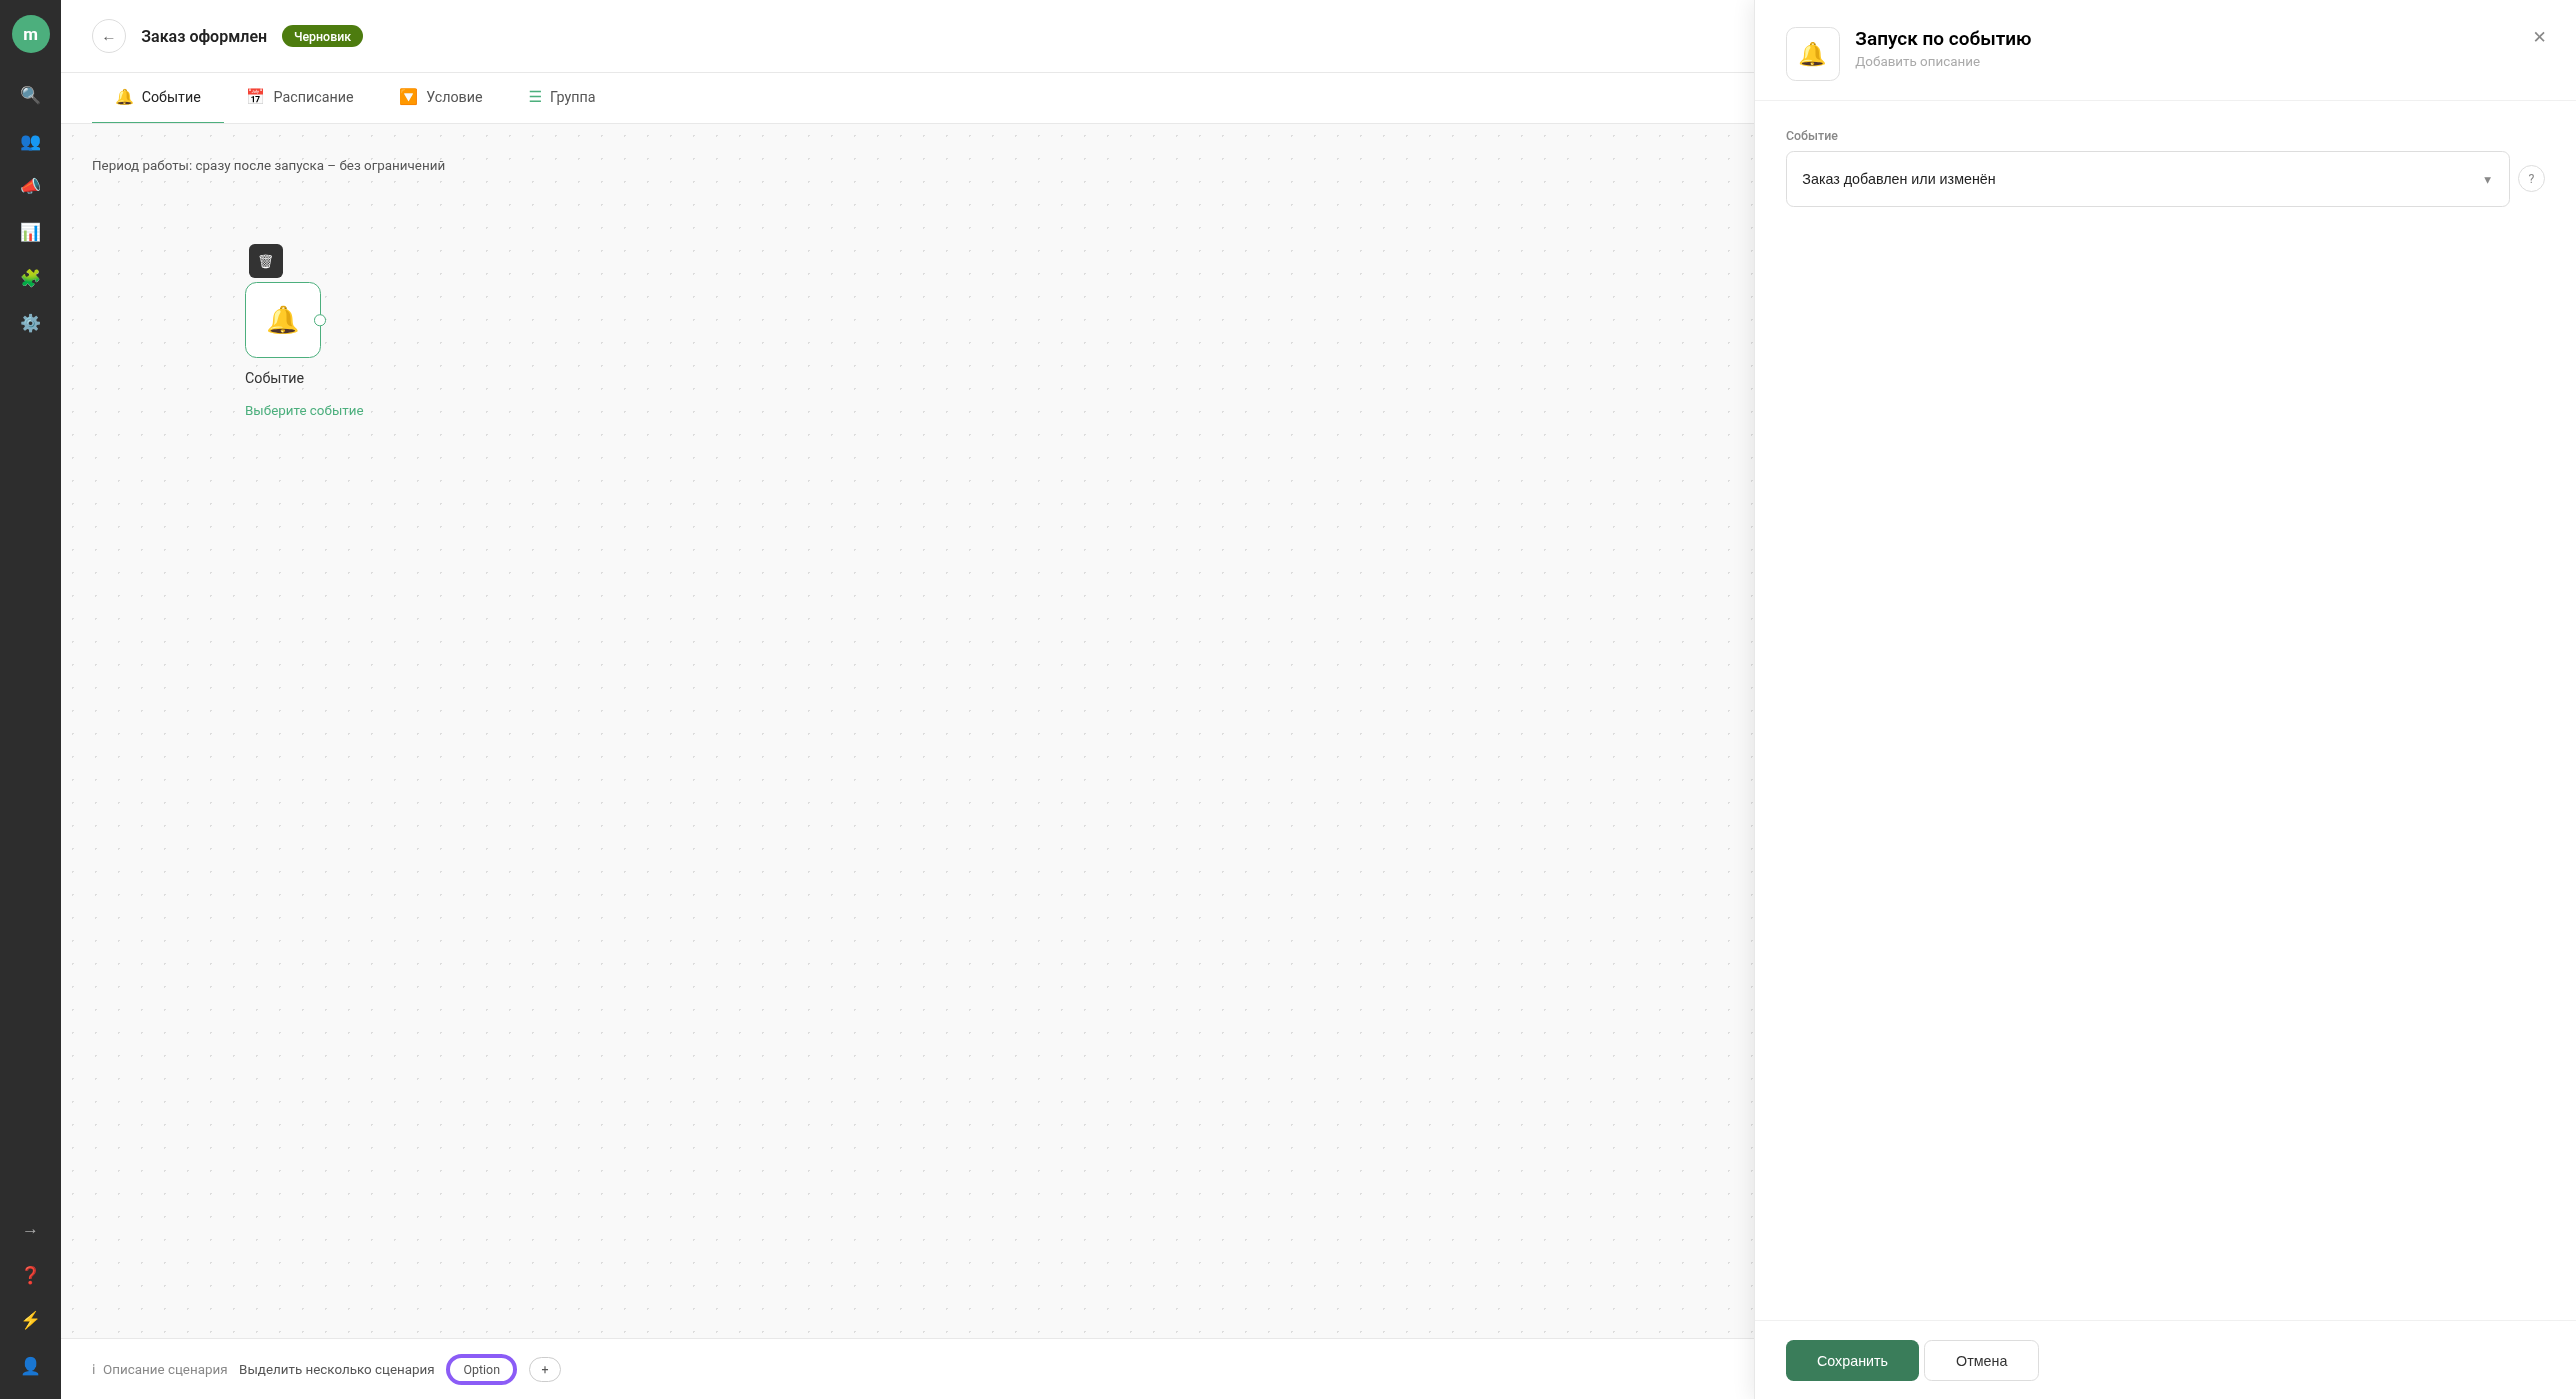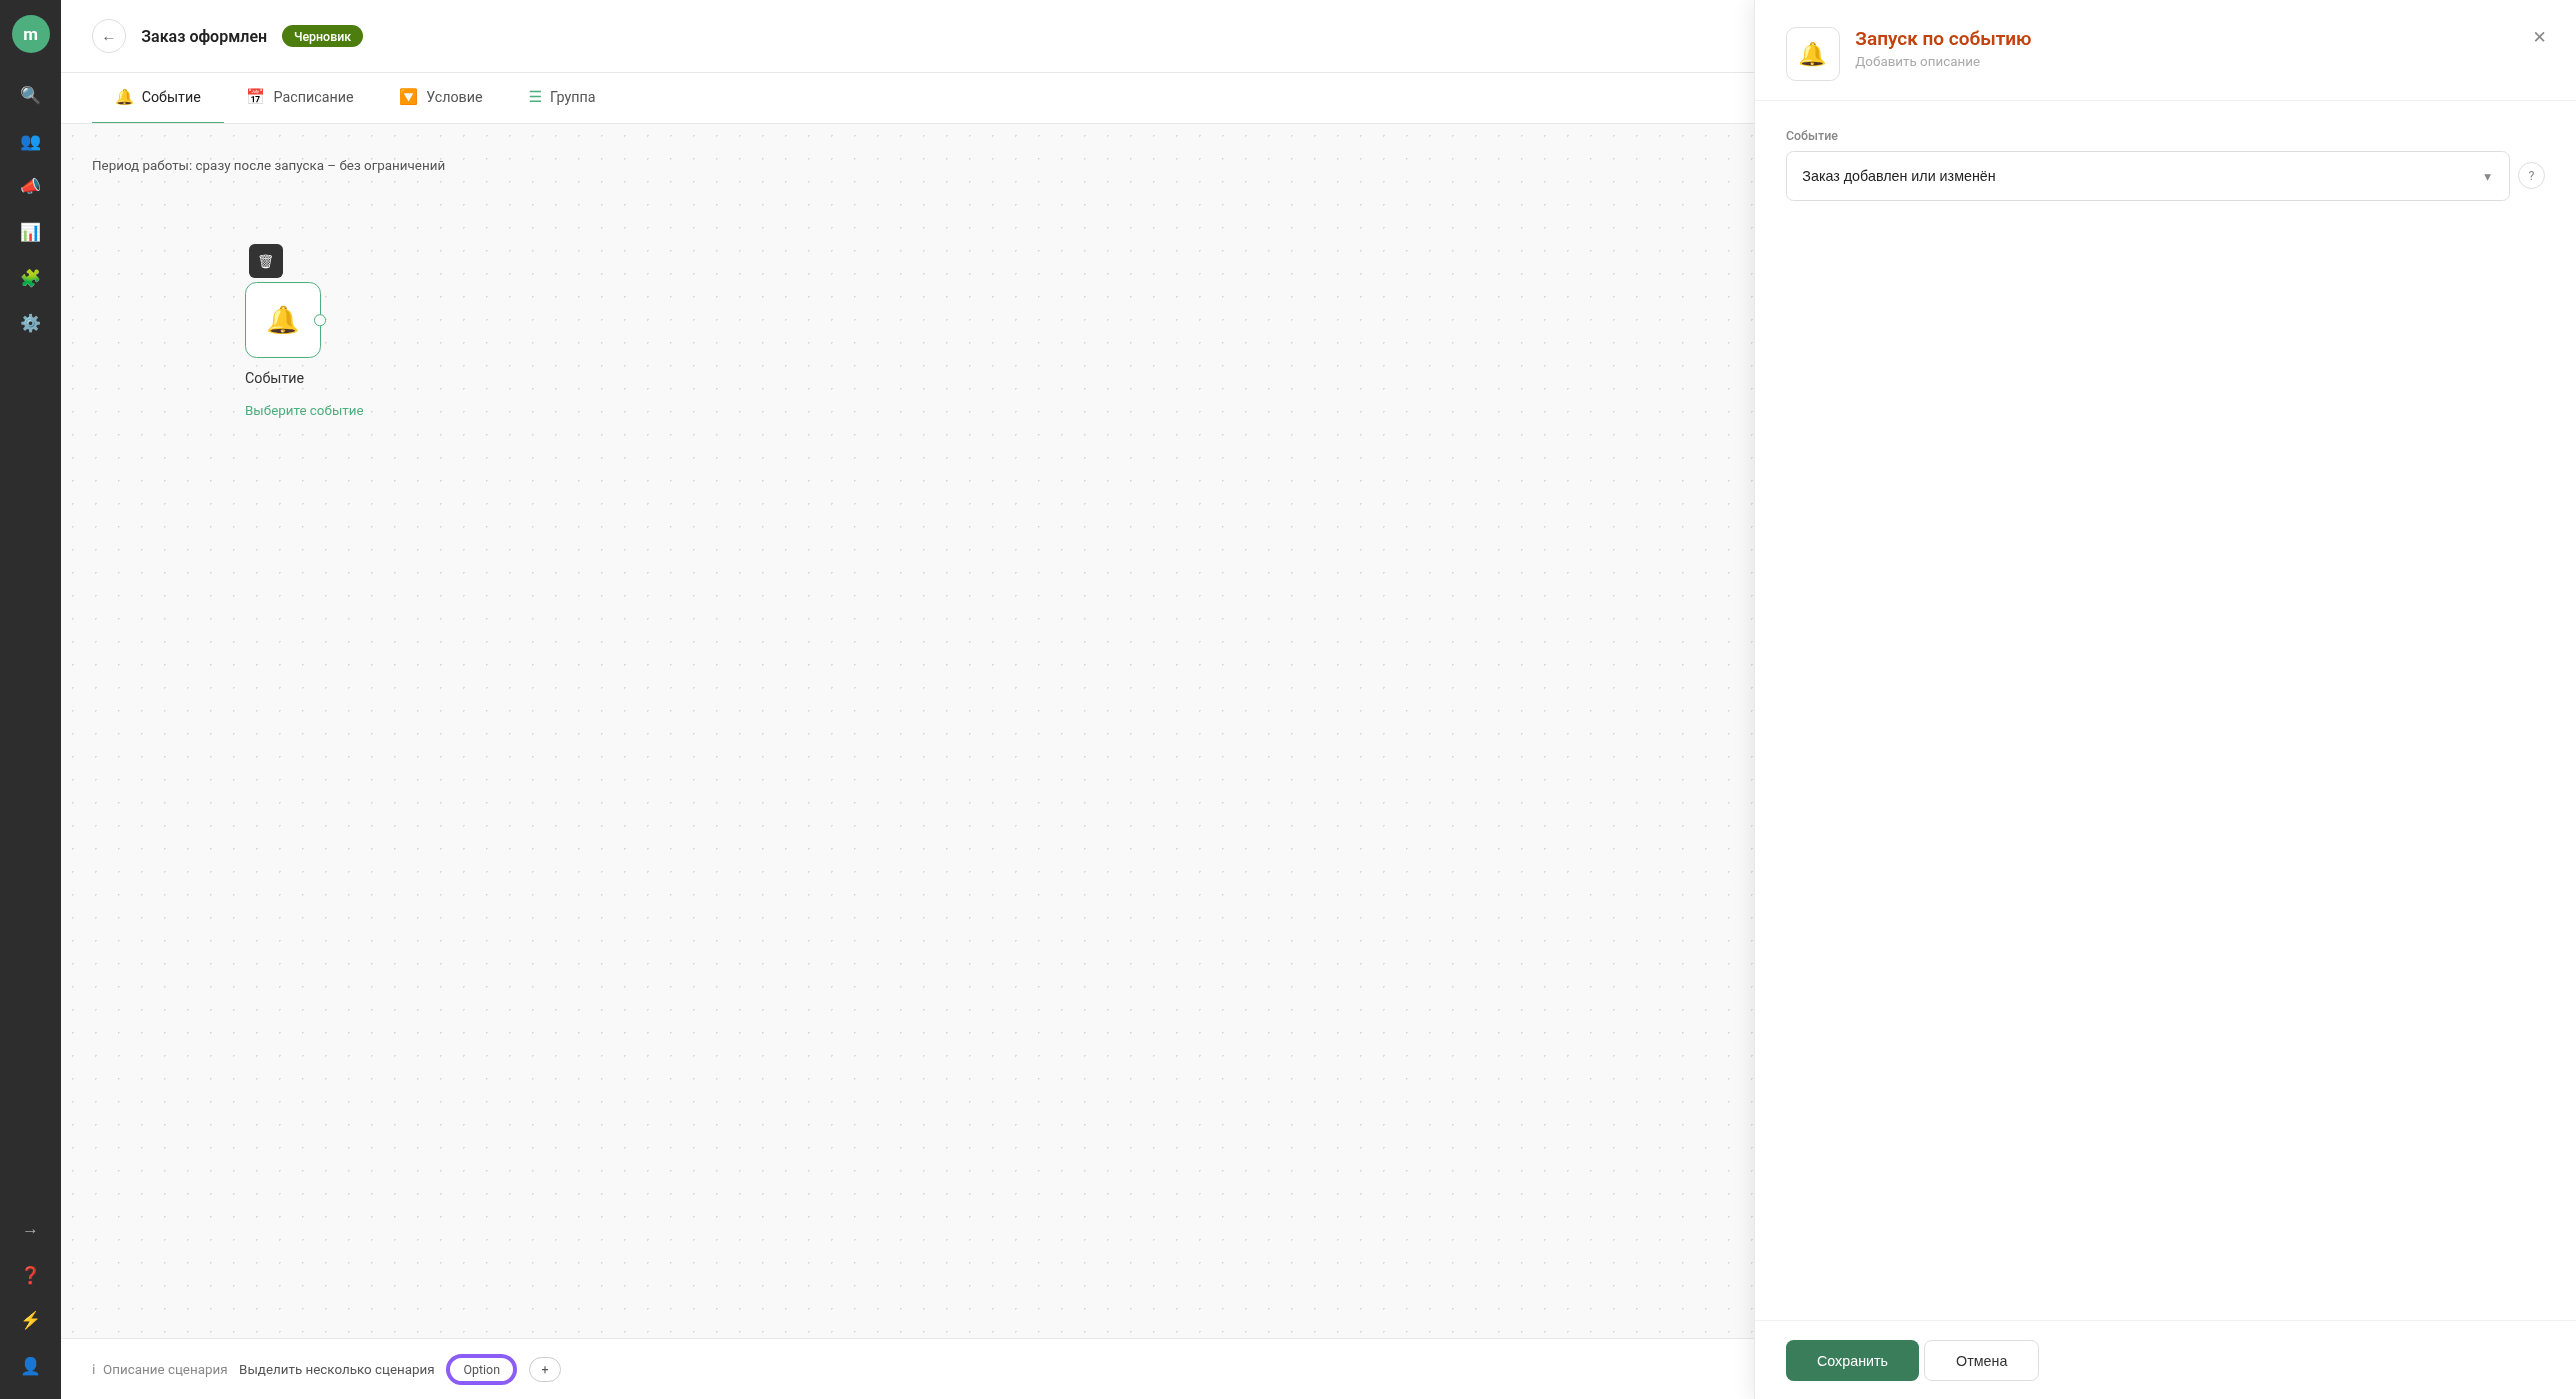--- a/index.html
+++ b/index.html
@@ -276,21 +276,21 @@
       align-items: center;
       justify-content: center;
       font-size: 23px;
       color: #4caf7d;
       flex-shrink: 0;
       margin-right: 15.3px;
     }
     .panel-title {
       font-size: 19px;
       font-weight: 600;
-      color: #c2410c;
+      color: #000000;
       margin-bottom: 3.8px;
     }
     .panel-subtitle {
       font-size: 13.4px;
       color: #aaa;
     }
     .panel-close {
       position: absolute;
       right: 23px;
       top: 23px;
@@ -318,21 +318,21 @@
       font-weight: 500;
     }
     .select-wrapper {
       position: relative;
       display: flex;
       align-items: center;
       gap: 7.6px;
     }
     .select-wrapper select {
       flex: 1;
-      height: 50px;
+      height: 56px;
       border: 1px solid #ddd;
       border-radius: 7.6px;
       padding: 0 15.3px;
       font-size: 14.3px;
       color: #222;
       background: #fff;
       appearance: none;
       cursor: pointer;
     }
     .select-chevron {

